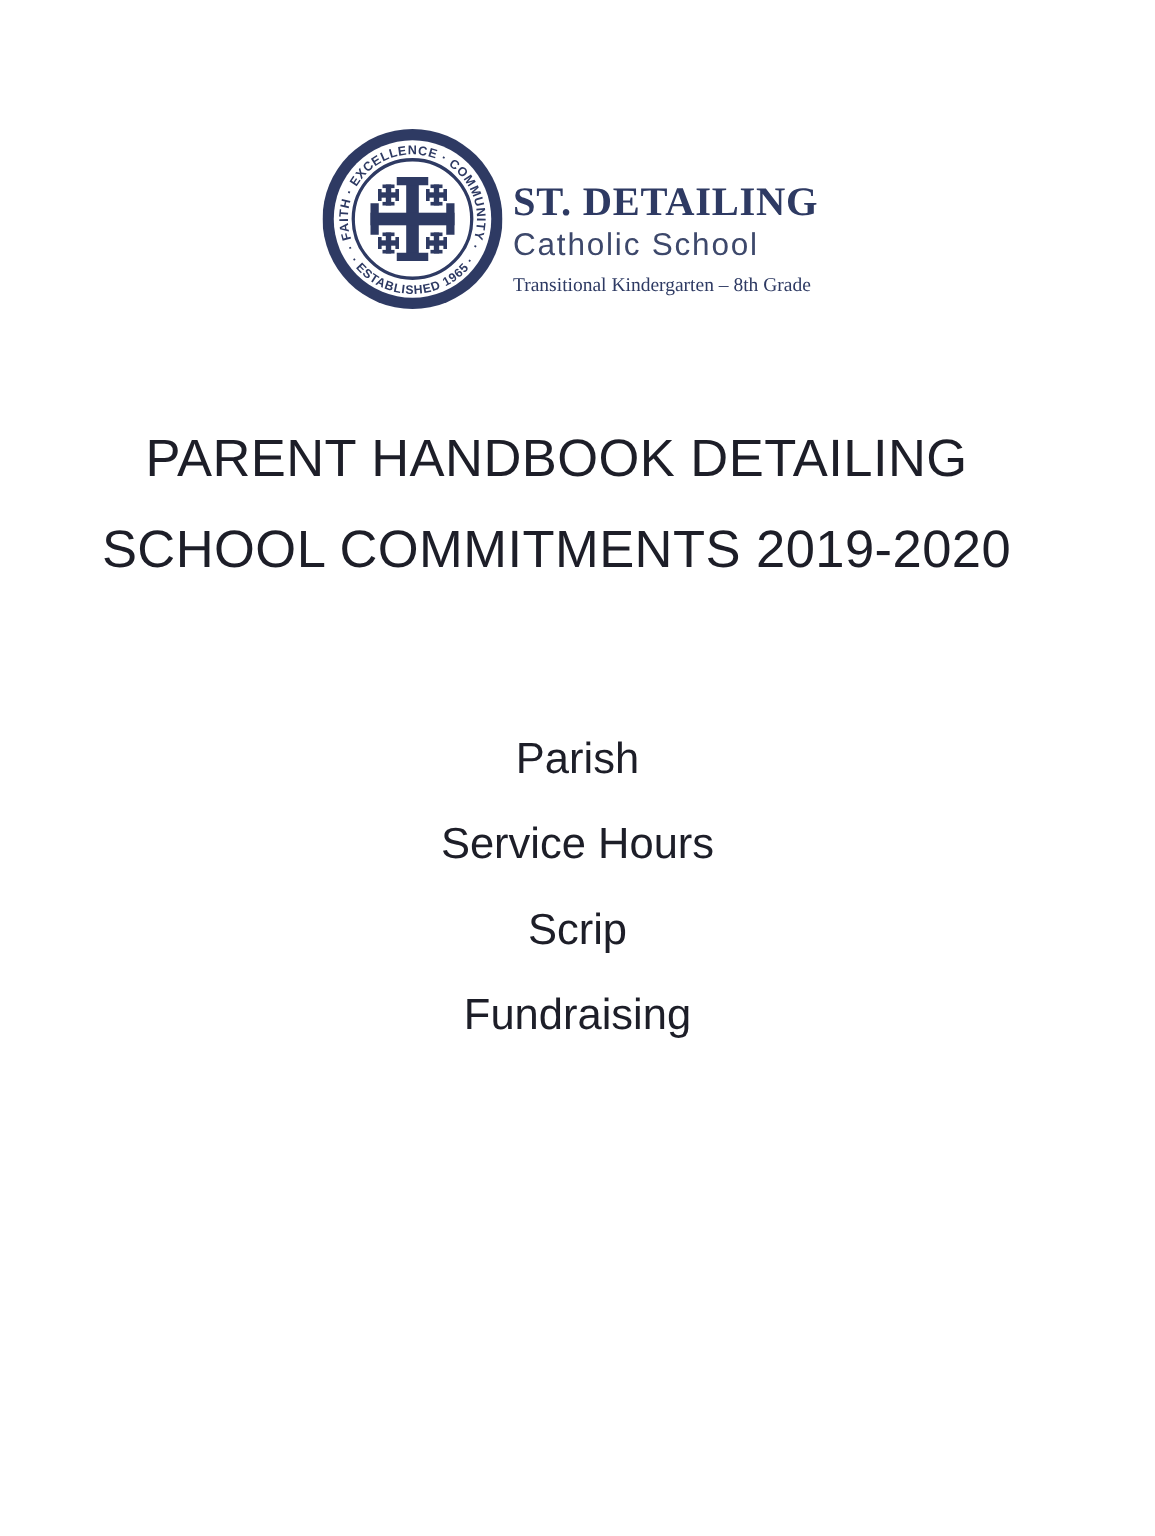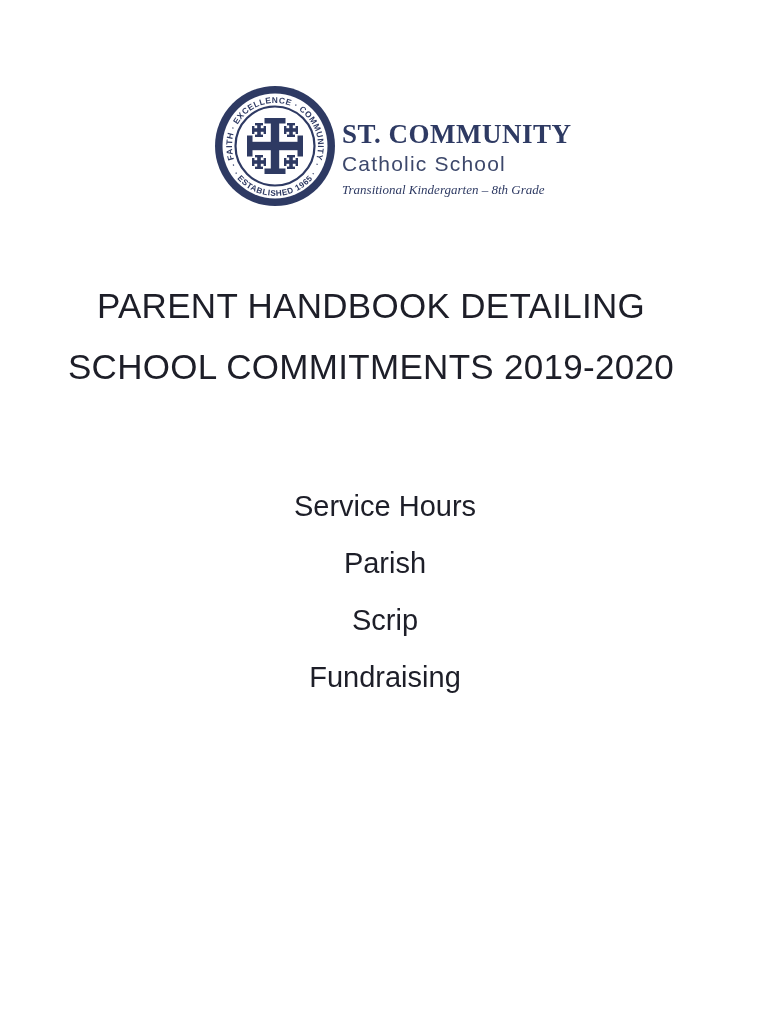--- a/index.html
+++ b/index.html
@@ -20,21 +20,21 @@
     font-family: "Liberation Serif", serif; font-weight: 700;
     font-size: 27px; line-height: 1; color: #2e3a63; letter-spacing: 0.5px;
     white-space: nowrap;
   }
   .brand-type {
     font-family: "Liberation Sans", sans-serif; font-weight: 400;
     font-size: 21px; line-height: 1; color: #3d486b; letter-spacing: 1.2px;
     margin-top: 5px; white-space: nowrap;
   }
   .brand-tagline {
-    font-family: "Liberation Serif", serif; font-style: italic;
+    font-family: "Liberation Serif", serif; 
     font-size: 13px; line-height: 1; color: #2e3a63; margin-top: 9px;
     white-space: nowrap;
   }
 
   
   .title {
     position: absolute; top: 275px; left: 0; width: 100%;
     text-align: center;
     font-size: 35px; line-height: 61px; font-weight: 400;
     color: #1d1e28; letter-spacing: 0.3px;
@@ -87,31 +87,31 @@
           <rect x="-7" y="-4" width="2.4" height="8"></rect>
           <rect x="4.6" y="-4" width="2.4" height="8"></rect>
         </g>
         <use href="#sc" transform="translate(32,0)"></use>
         <use href="#sc" transform="translate(0,32)"></use>
         <use href="#sc" transform="translate(32,32)"></use>
       </g>
     </svg>
 
     <div class="brand">
-      <div class="brand-name">ST. COMMUNITY</div>
+      <div class="brand-name">ST. DETAILING</div>
       <div class="brand-type">Catholic School</div>
       <div class="brand-tagline">Transitional Kindergarten – 8th Grade</div>
     </div>
   </div>
 
   <div class="title">
     <div>PARENT HANDBOOK DETAILING</div>
     <div>SCHOOL COMMITMENTS 2019-2020</div>
   </div>
 
   <div class="list">
+    <div class="item">Parish</div>
     <div class="item">Service Hours</div>
-    <div class="item">Parish</div>
     <div class="item">Scrip</div>
     <div class="item">Fundraising</div>
   </div>
 
 </div>
 
 </body></html>

